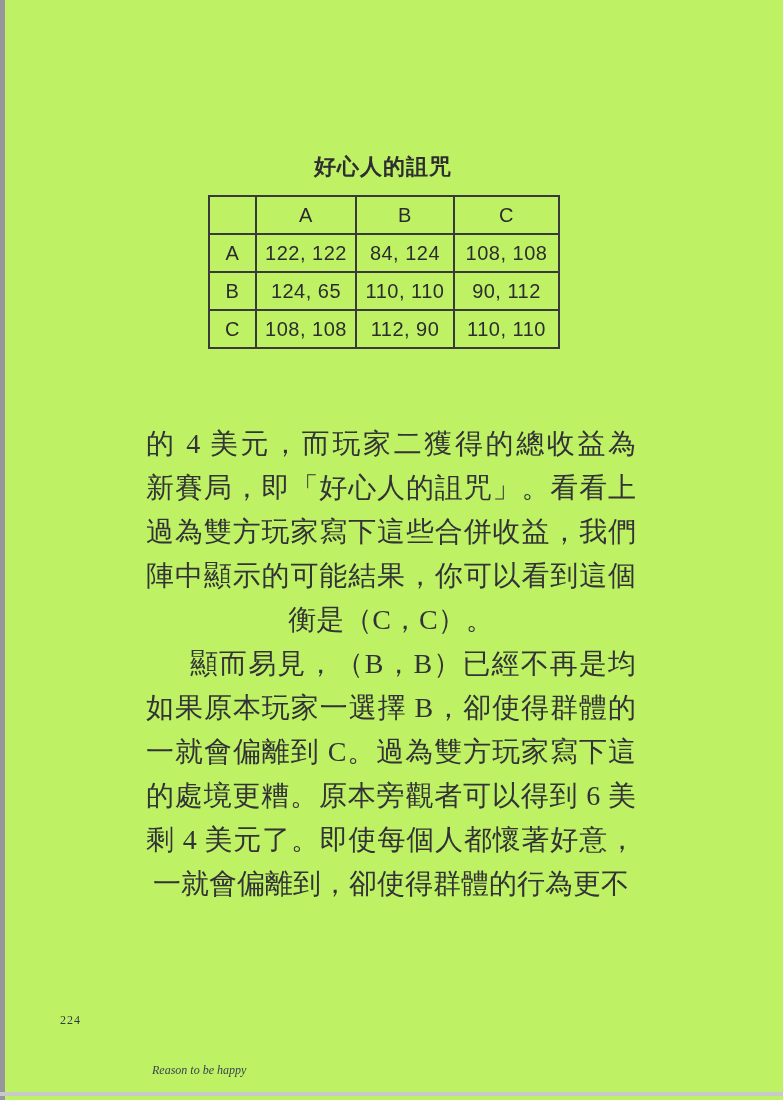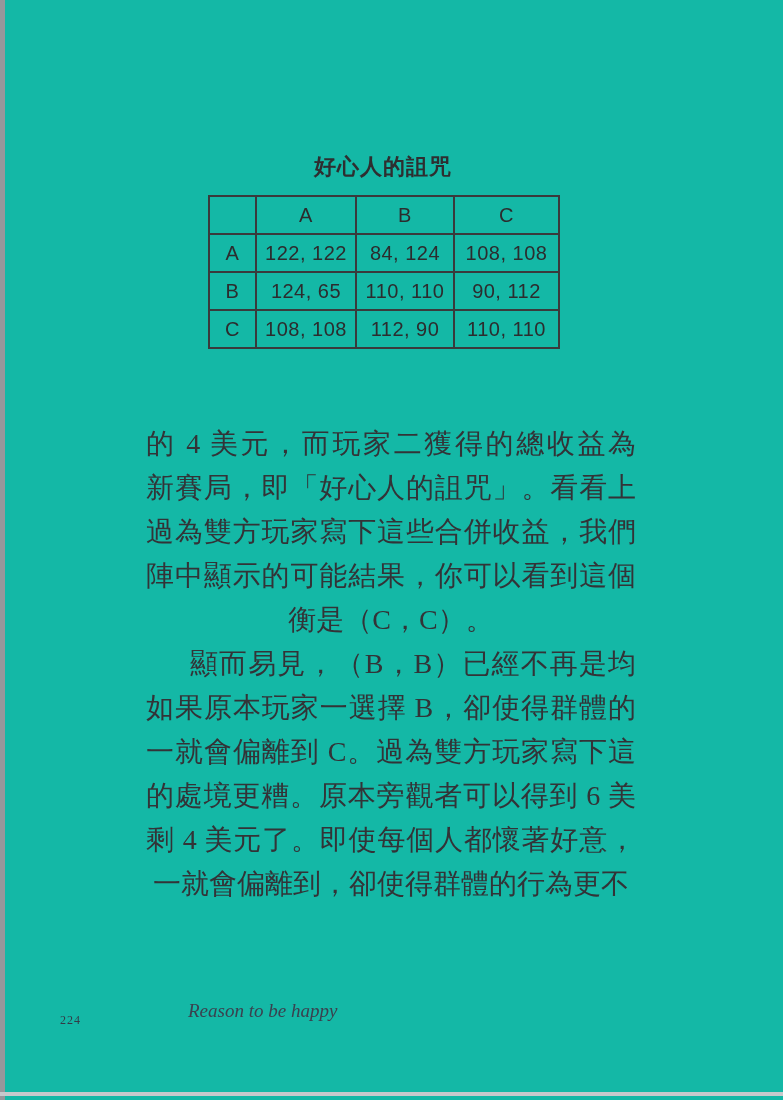--- a/index.html
+++ b/index.html
@@ -1,17 +1,17 @@
 <!DOCTYPE html>
 <html><head>
 <meta charset="utf-8">
 <style>
   html,body { margin:0; padding:0; background:#ffffff; }
   .page {
-    position:relative; width:783px; height:1100px; background:#14b8a6;
+    position:relative; width:783px; height:1100px; background:#bef264;
     font-family:"Liberation Serif","DejaVu Serif",serif; overflow:hidden;
   }
   .scan-edge-left { position:absolute; left:0; top:0; width:5px; height:1100px; background:#97979b; }
   .scan-edge-bottom { position:absolute; left:0; top:1092px; width:783px; height:4px; background:#c7c9cc; }
 
   .figure-title {
     position:absolute; left:208px; top:152px; width:350px; text-align:center;
     font-family:"Liberation Sans","DejaVu Sans",sans-serif;
     font-weight:700; font-size:22px; color:#2e2e30; letter-spacing:1px;
   }
@@ -33,22 +33,22 @@
   }
   .tline { text-align:justify; text-align-last:justify; height:44px; overflow:hidden; }
   .tline.last { text-align:center; text-align-last:auto; }
   .tline.indent { padding-left:44px; box-sizing:border-box; }
 
   .footer-num {
     position:absolute; left:60px; top:1013px; font-size:12px;
     color:#333a46; letter-spacing:1px;
   }
   .footer-title {
-    position:absolute; left:152px; top:1000px; font-size:19px;
-    font-style:italic; color:#3a414f;margin-left:36px;
+    position:absolute; left:152px; top:1063px; font-size:12px;
+    font-style:italic; color:#3a414f;
   }
 </style>
 </head>
 <body>
 
 <div class="page">
 
   <div class="scan-edge-left"></div>
   <div class="scan-edge-bottom"></div>
 

